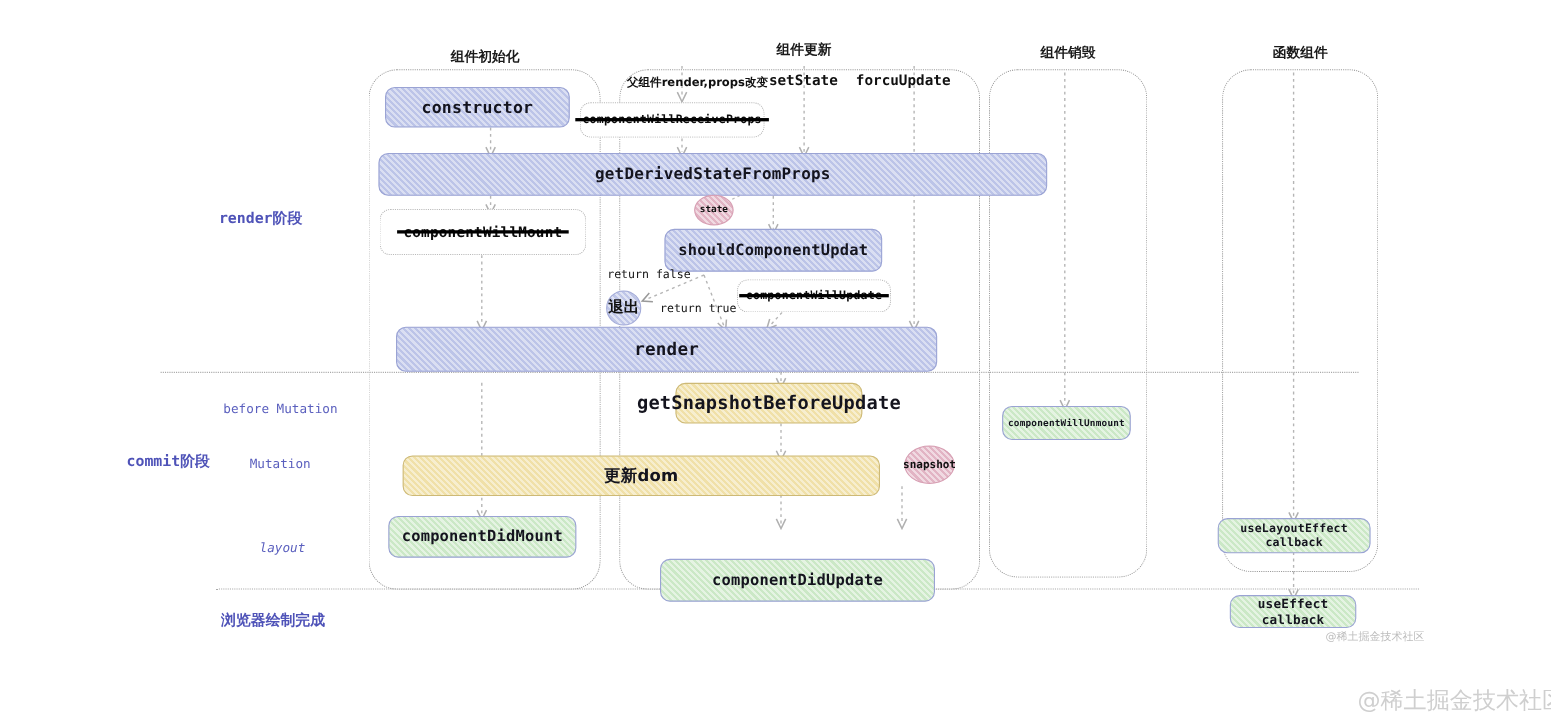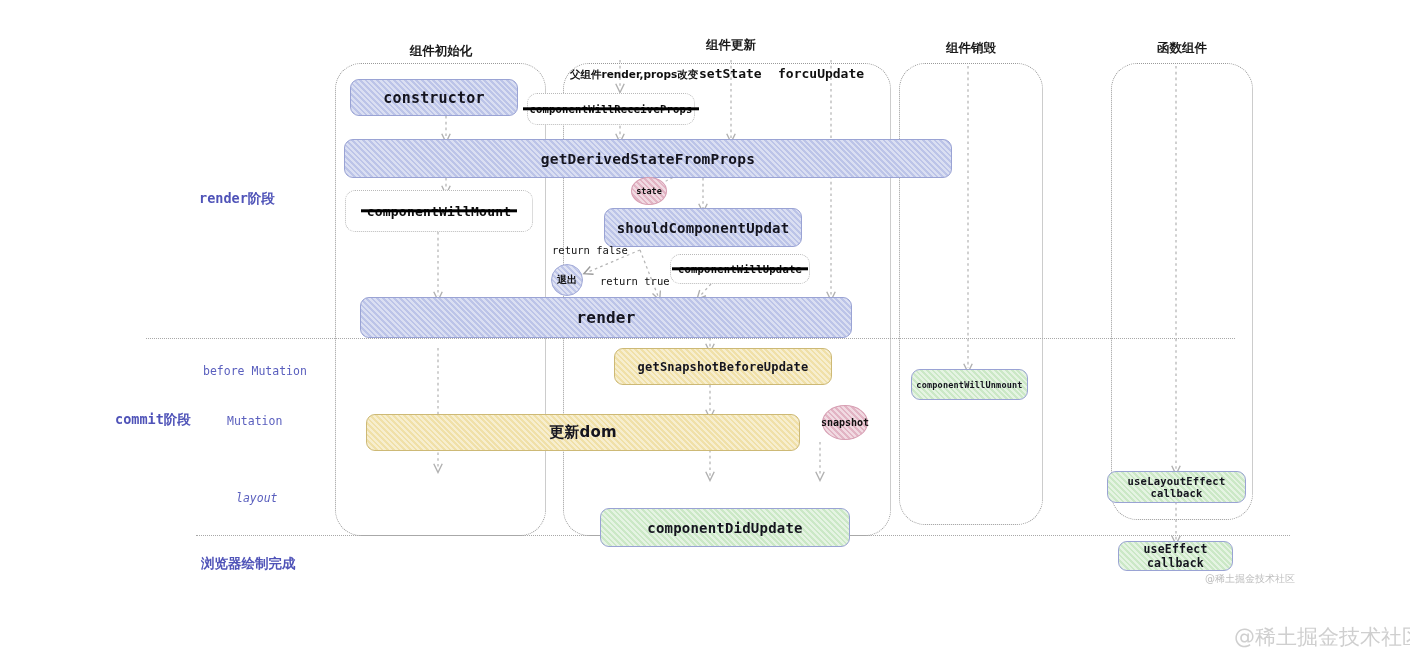--- a/index.html
+++ b/index.html
@@ -97,21 +97,21 @@
       repeating-linear-gradient(45deg,rgba(255,255,255,.5) 0 2px,rgba(0,0,0,0) 2px 4px),
       #e2b4c4;
     border:1px solid #d79fb3;
   }
   .bubble.lav{
     background:
       repeating-linear-gradient(45deg,rgba(255,255,255,.5) 0 2px,rgba(0,0,0,0) 2px 4px),
       #bfc6e8;
     border:1px solid #a3abd8;
     font-family:"DejaVu Sans","Liberation Sans",sans-serif;
-    font-size:10px;
+    font-size:14px;
   }
 
   
   .trigger{
     position:absolute;white-space:nowrap;
     font-family:"DejaVu Sans Mono","Liberation Mono",monospace;
     font-weight:bold;font-size:13px;color:#101010;
   }
   .trigger.cn{
     font-family:"DejaVu Sans","Liberation Sans",sans-serif;
@@ -221,32 +221,33 @@
 
   <div class="divider" style="left:146px;top:338px;width:1089px;"></div>
   <div class="divider" style="left:196px;top:535px;width:1094px;"></div>
 
   <div class="node blue" style="left:350px;top:79px;width:168px;height:37px;font-size:15px;">constructor</div>
 
   <div class="node ghost" style="left:345px;top:190px;width:188px;height:42px;font-size:13px;">
     <span class="strike">componentWillMount</span>
   </div>
 
+  <div class="node green" style="left:353px;top:469px;width:171px;height:38px;font-size:14px;">componentDidMount</div>
 
   <div class="node blue" style="left:344px;top:139px;width:608px;height:39px;font-size:14.5px;">getDerivedStateFromProps</div>
 
   <div class="node ghost" style="left:670px;top:254px;width:140px;height:30px;font-size:10.5px;">
     <span class="strike">componentWillUpdate</span>
   </div>
 
   <div class="node blue" style="left:604px;top:208px;width:198px;height:39px;font-size:14px;">shouldComponentUpdat</div>
 
   <div class="node blue" style="left:360px;top:297px;width:492px;height:41px;font-size:16px;">render</div>
 
-  <div class="node yellow" style="left:614px;top:348px;width:218px;height:37px;font-size:12px;text-align:center;">getSnapshotBeforeUpdate</div>
+  <div class="node yellow" style="left:614px;top:348px;width:170px;height:37px;font-size:17px;text-align:center;">getSnapshotBeforeUpdate</div>
 
   <div class="node yellow" style="left:366px;top:414px;width:434px;height:37px;font-size:15px;font-family:'DejaVu Sans','Liberation Sans',sans-serif;">更新dom</div>
 
   <div class="node green" style="left:600px;top:476px;width:250px;height:39px;font-size:14px;margin-top:32px;">componentDidUpdate</div>
 
   <div class="node green" style="left:911px;top:369px;width:117px;height:31px;font-size:8.5px;">componentWillUnmount</div>
 
   <div class="node green" style="left:1107px;top:471px;width:139px;height:32px;font-size:10.5px;">useLayoutEffect callback</div>
 
   <div class="node green" style="left:1118px;top:541px;width:115px;height:30px;font-size:11.5px;">useEffect callback</div>

